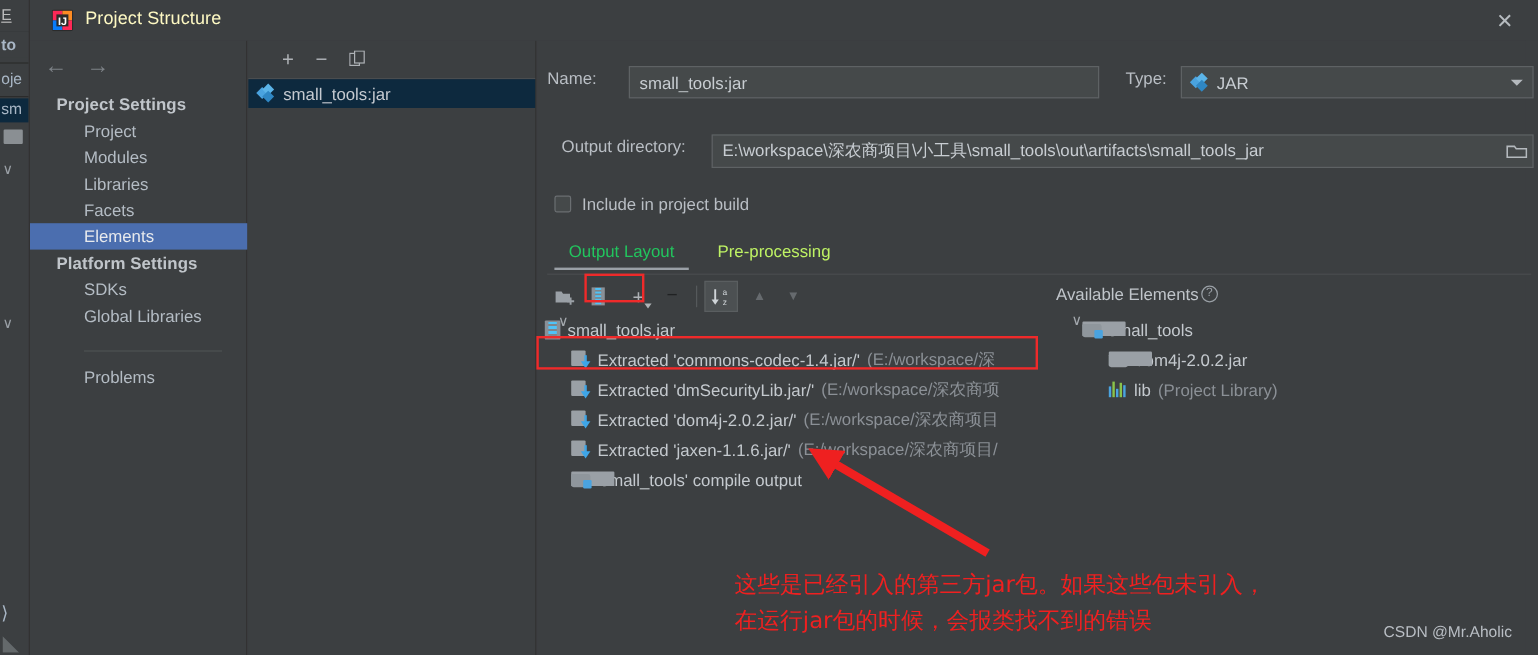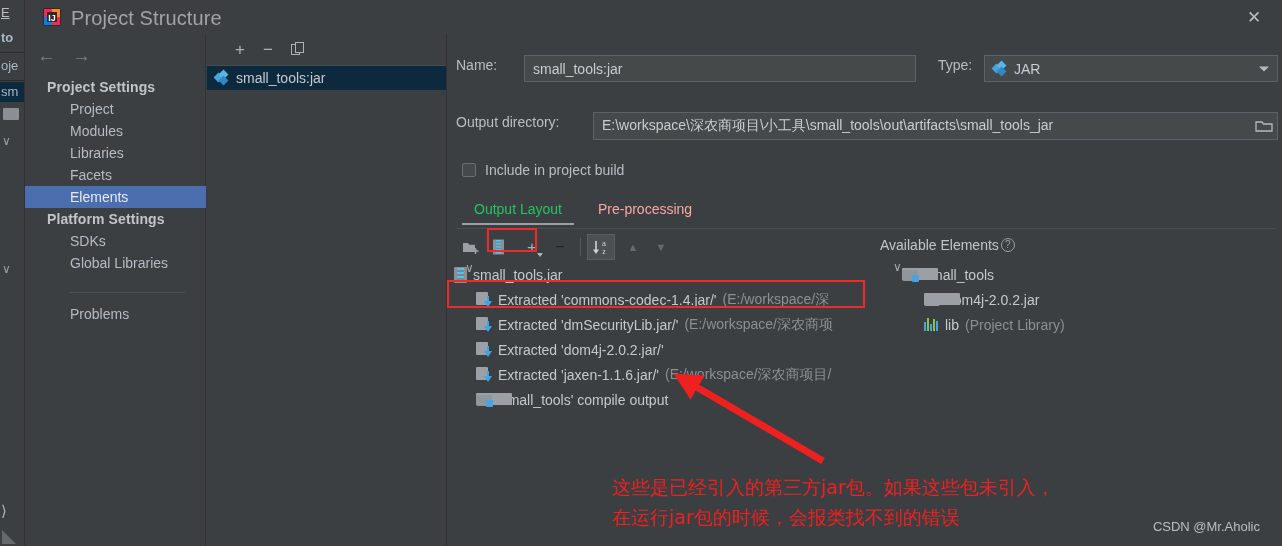--- a/index.html
+++ b/index.html
@@ -73,21 +73,21 @@
     position: relative;
     height: 34px; width: 100%;
     background: #3c3f41;
   }
   .titlebar-icon {
     position: absolute; left: 18px; top: 8px;
     width: 18px; height: 18px;
   }
   .title-text {
     position: absolute; left: 46px; top: 7px;
-    font-size: 20px; color: #a3a3a3; letter-spacing: .1px;
+    font-size: 15px; color: #fef9c3; letter-spacing: .1px;
   }
   .close-btn {
     position: absolute; right: 8px; top: 4px;
     width: 40px; height: 26px;
     display: flex; align-items: center; justify-content: center;
     color: #b6bbbf; font-size: 17px; line-height: 1;
     cursor: pointer;
   }
 
   
@@ -202,21 +202,21 @@
   }
   .cb-label { font-size: 14px; color: #b9bec4; }
 
   
   .tabs {
     position: absolute; left: 8px; top: 163px;
     display: flex; align-items: flex-end; gap: 0;
   }
   .tab {
     padding: 4px 18px 8px 18px;
-    font-size: 14px; color: #fca5a5; cursor: pointer;
+    font-size: 14px; color: #bef264; cursor: pointer;
     position: relative;
   }
   .tab.active { color: #22c55e; }
   .tab.active::after {
     content: ""; position: absolute; left: 6px; right: 6px; bottom: 0;
     height: 2px; background: #9aa0a6;
   }
   .tabs-rule {
     position: absolute; left: 8px; top: 194px; width: 820px; height: 1px;
     background: #4a4d4f;
@@ -453,21 +453,21 @@
       <div class="combo" style="position:absolute; left:536px; top:21px; width:294px;">
         <span class="ico ico-diamond">
           <span style="left:0px;top:3px;"></span>
           <span style="left:5px;top:0px;background:#5bb4e8;"></span>
           <span style="left:5px;top:6px;background:#2f87c4;"></span>
         </span>
         <span class="combo-label">JAR</span>
         <span class="combo-arrow"></span>
       </div>
 
-      <div class="field-row" style="left:8px; top:80px;text-align:center;">
+      <div class="field-row" style="left:20px; top:80px;text-align:center;">
         <span class="field-label">Output directory:</span>
       </div>
       <div class="outdir-input" style="position:absolute; left:145px; top:78px; width:685px;">
         <span>E:\workspace\深农商项目\小工具\small_tools\out\artifacts\small_tools_jar</span>
         <span class="browse-btn">
           <svg width="18" height="14" viewBox="0 0 18 14">
             <path d="M1 3 h6 l1.5 2 H17 v7 H1 Z" fill="none" stroke="#b4b9bd" stroke-width="1.3"></path>
           </svg>
         </span>
       </div>
@@ -555,20 +555,21 @@
           <span>Extracted 'dmSecurityLib.jar/'</span>
           <span class="muted">(E:/workspace/深农商项</span>
         </div>
         <div class="tnode indent1">
           <span class="ico ico-extract">
               <span class="sheet"></span>
               <span class="arrstem"></span>
               <span class="arr"></span>
             </span>
           <span>Extracted 'dom4j-2.0.2.jar/'</span>
+          <span class="muted">(E:/workspace/深农商项目</span>
         </div>
         <div class="tnode indent1">
           <span class="ico ico-extract">
               <span class="sheet"></span>
               <span class="arrstem"></span>
               <span class="arr"></span>
             </span>
           <span>Extracted 'jaxen-1.1.6.jar/'</span>
           <span class="muted">(E:/workspace/深农商项目/</span>
         </div>

